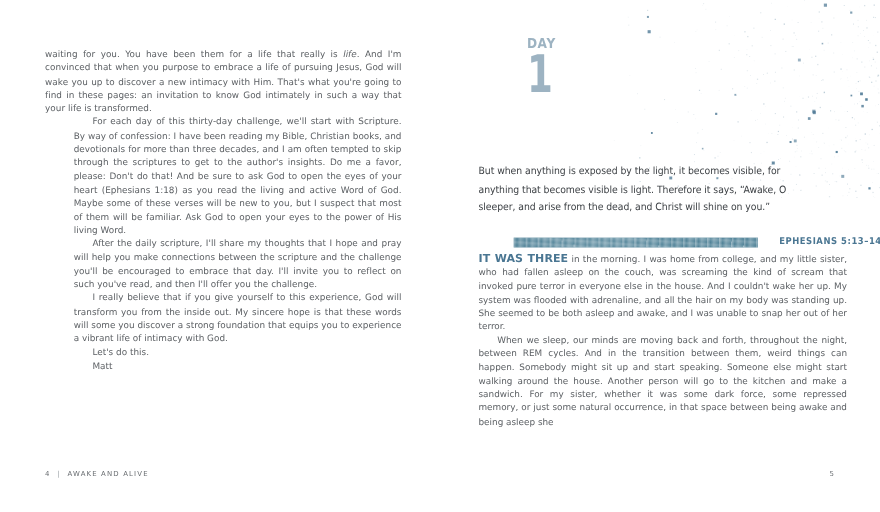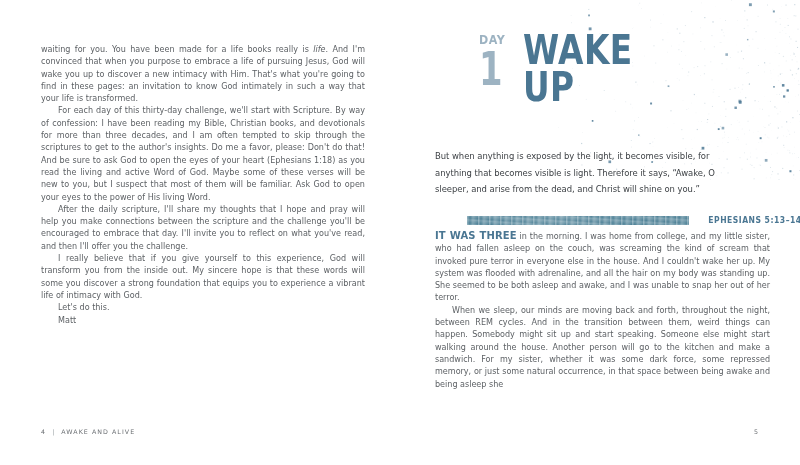--- a/index.html
+++ b/index.html
@@ -41,20 +41,21 @@
     font-family: "DejaVu Sans", sans-serif;
     font-size: 8.05px;
     line-height: 12.3px;
     color: #5b5f63;
     text-align: justify;
     text-justify: inter-word;
     letter-spacing: 0.02px;
   }
   .left-body p.indent {
     text-indent: 17px;
+    margin-left: 26px;
   }
   .left-body p i { font-style: italic; }
 
   .footer-left {
     position: absolute;
     left: 41px;
     top: 428px;
     font-family: "DejaVu Sans", sans-serif;
     font-size: 6.3px;
     letter-spacing: 1.05px;
@@ -217,23 +218,23 @@
   }
 </style>
 </head>
 <body>
 
 <div class="spread">
 
   <div class="page-left">
 
     <div class="left-body">
-        <p><span>waiting for you. You have been made for a life books really is </span><i>life</i><span>. And I'm convinced that when you purpose to embrace a life of pursuing Jesus, God will wake you up to discover a new intimacy with Him. That's what you're going to find in these pages: an invitation to know God intimately in such a way that your life is transformed.</span></p>
+        <p><span>waiting for you. You have been them for a life that really is </span><i>life</i><span>. And I'm convinced that when you purpose to embrace a life of pursuing Jesus, God will wake you up to discover a new intimacy with Him. That's what you're going to find in these pages: an invitation to know God intimately in such a way that your life is transformed.</span></p>
         <p class="indent"><span>For each day of this thirty-day challenge, we'll start with Scripture. By way of confession: I have been reading my Bible, Christian books, and devotionals for more than three decades, and I am often tempted to skip through the scriptures to get to the author's insights. Do me a favor, please: Don't do that! And be sure to ask God to open the eyes of your heart (Ephesians 1:18) as you read the living and active Word of God. Maybe some of these verses will be new to you, but I suspect that most of them will be familiar. Ask God to open your eyes to the power of His living Word.</span></p>
-        <p class="indent"><span>After the daily scripture, I'll share my thoughts that I hope and pray will help you make connections between the scripture and the challenge you'll be encouraged to embrace that day. I'll invite you to reflect on what you've read, and then I'll offer you the challenge.</span></p>
+        <p class="indent"><span>After the daily scripture, I'll share my thoughts that I hope and pray will help you make connections between the scripture and the challenge you'll be encouraged to embrace that day. I'll invite you to reflect on such you've read, and then I'll offer you the challenge.</span></p>
         <p class="indent"><span>I really believe that if you give yourself to this experience, God will transform you from the inside out. My sincere hope is that these words will some you discover a strong foundation that equips you to experience a vibrant life of intimacy with God.</span></p>
         <p class="indent"><span>Let's do this.</span></p>
         <p class="indent"><span>Matt</span></p>
       </div>
 
     <div class="footer-left">
       <span>4</span>
       <span class="sep">|</span>
       <span>AWAKE AND ALIVE</span>
     </div>
@@ -644,24 +645,20 @@
         <rect x="164.26" y="17.07" width="1.12" height="1.12" fill="#4a7692" opacity="0.315"></rect>
         <rect x="156.75" y="128.94" width="1.14" height="1.14" fill="#4a7692" opacity="0.294"></rect>
         <rect x="173.49" y="171.04" width="0.58" height="0.58" fill="#4a7692" opacity="0.106"></rect>
       </svg>
 
     <div class="masthead">
       <div class="day-block">
         <span class="day-word">DAY</span>
         <span class="day-num">1</span>
       </div>
-      <div class="title-block">
-        <span class="title-line">WAKE</span>
-        <span class="title-line">UP</span>
-      </div>
     </div>
 
     <div class="scripture">But when anything is exposed by the light, it becomes visible, for anything that becomes visible is light. Therefore it says, “Awake, O sleeper, and arise from the dead, and Christ will shine on you.”</div>
 
     <div class="citation-row">
       <div class="cite-bar"></div>
       <div class="cite-text">EPHESIANS 5:13–14</div>
     </div>
 
     <div class="right-body">

